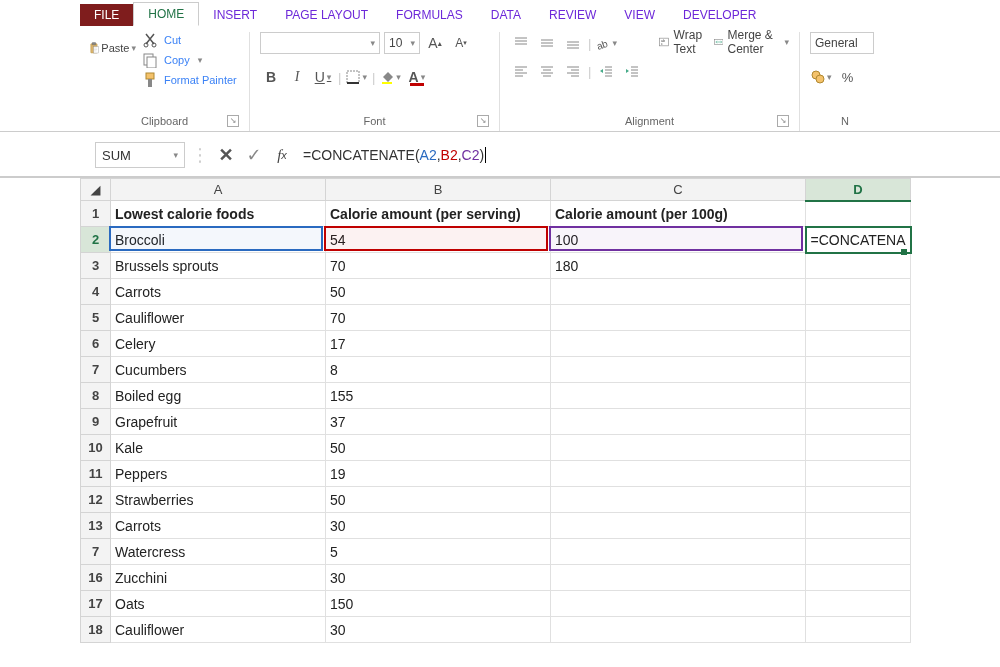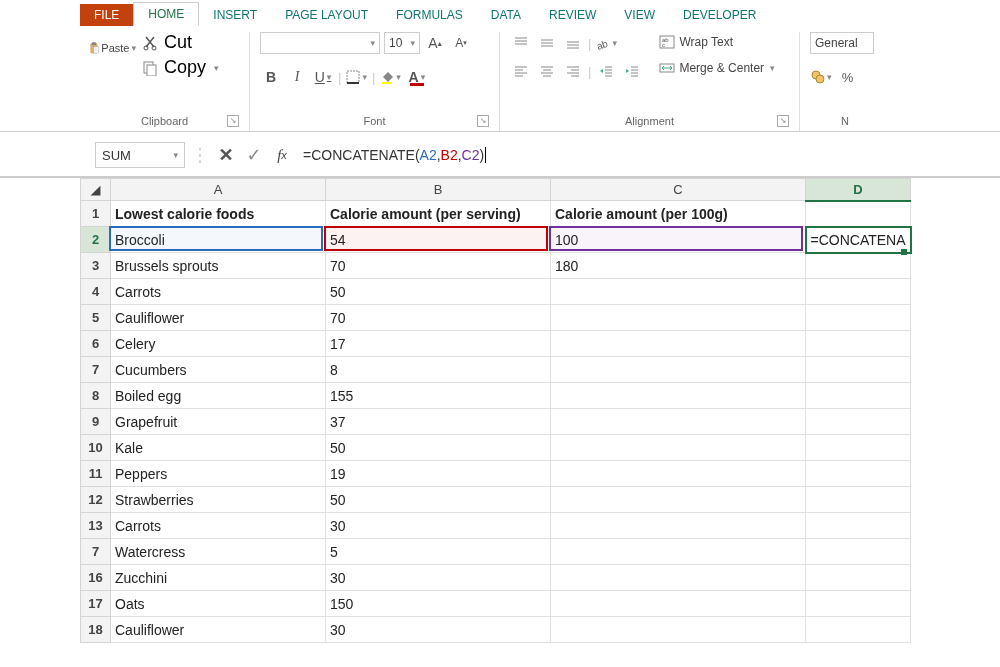--- a/index.html
+++ b/index.html
@@ -1,39 +1,39 @@
 <!DOCTYPE html>
 <html><head>
 <meta charset="utf-8">
 <style>
   * { box-sizing: border-box; font-family: "Segoe UI", Arial, sans-serif; }
   body { margin: 0; background: #fff; font-size: 13px; color: #333; }
   .app { width: 1000px; height: 667px; overflow: hidden; }
   
   .tabs { display: flex; align-items: flex-end; height: 24px; margin-left: 80px; margin-top: 2px; font-size: 12px; }
-  .tab { padding: 4px 14px; color: #0f766e; cursor: pointer; text-transform: uppercase; }
-  .tab.file { background: #c2410c; color: #fff; }
+  .tab { padding: 4px 14px; color: #6d28d9; cursor: pointer; text-transform: uppercase; }
+  .tab.file { background: #7f1d1d; color: #fff; }
   .tab.active { color: #217346; border: 1px solid #ccc; border-bottom: 1px solid #fff; }
   .sep-line { border-bottom: 1px solid #ccc; }
   
   .ribbon { display: flex; border-bottom: 1px solid #ccc; margin-top: -1px; background: #fff; padding: 6px 0 0 80px; height: 106px; }
   .group { border-right: 1px solid #e0e0e0; padding: 0 10px 0 10px; display: flex; flex-direction: column; justify-content: space-between; }
   .group-inner { display: flex; gap: 6px; flex: 1; align-items: flex-start; }
   .group-label { text-align: center; font-size: 11px; color: #666; padding: 4px 0; position: relative; }
   .dialog-launcher { position: absolute; right: 0; bottom: 4px; width: 12px; height: 12px; border: 1px solid #aaa; font-size: 8px; line-height: 10px; text-align: center; color: #888; }
   .big-btn { display: flex; flex-direction: row; align-items: center; width: 46px; font-size: 11px; color: #444; gap: 2px; cursor: pointer; }
   .paste-icon { width: 26px; height: 32px; }
-  .item-row { display: flex; align-items: center; gap: 6px; font-size: 18px; color: #000000; cursor: pointer; margin-bottom: 4px; }
+  .item-row { display: flex; align-items: center; gap: 6px; font-size: 11px; color: #3b82f6; cursor: pointer; margin-bottom: 4px; }
   .small-stack { display: flex; flex-direction: column; }
   .font-row { display: flex; gap: 4px; align-items: center; margin-bottom: 6px; }
   .combo { border: 1px solid #ccc; height: 22px; display: flex; align-items: center; padding: 0 4px; font-size: 12px; color: #444; background: #fff; }
   .btn-row { display: flex; gap: 4px; align-items: center; }
   .rbtn { min-width: 22px; height: 22px; display: flex; align-items: center; justify-content: center; border: 1px solid transparent; font-size: 14px; color: #555; cursor: pointer; position: relative; }
   .dd::after { content: "▾"; font-size: 9px; color: #888; margin-left: 2px; }
-  .wrap-merge { display: flex; flex-direction: column; gap: 6px; margin-left: 10px; }
+  .wrap-merge { display: flex; flex-direction: row; gap: 6px; margin-left: 10px; }
   .wm-btn { display: flex; align-items: center; gap: 4px; font-size: 12px; color: #444; cursor: pointer; height: 20px; }
   .num-group { padding-right: 0; border-right: none; }
   
   .name-row { display: flex; align-items: center; gap: 6px; padding: 10px 0 8px 95px; border-bottom: 2px solid #ccc; }
   .name-box { border: 1px solid #ccc; width: 90px; height: 26px; display: flex; align-items: center; padding: 0 6px; font-size: 13px; }
   .name-box .dd-arrow { margin-left: auto; font-size: 9px; color: #888; }
   .fx-btn { font-style: italic; font-family: serif; font-size: 15px; color: #444; }
   .formula-input { flex: 1; border: none; outline: none; font-size: 14px; padding: 2px 4px; font-family: Arial, sans-serif; }
   .formula-input .ref1 { color: #2a6ac0; }
   .formula-input .ref2 { color: #c00000; }
@@ -100,20 +100,27 @@
               </svg>
             <span>Cut</span>
           </div>
           <div class="item-row dd">
             <svg width="16" height="16" viewBox="0 0 16 16">
                 <rect x="2" y="2" width="9" height="11" fill="#fff" stroke="#888"></rect>
                 <rect x="5" y="5" width="9" height="11" fill="#fff" stroke="#888"></rect>
               </svg>
             <span>Copy</span>
           </div>
+          <div class="item-row">
+            <svg width="16" height="16" viewBox="0 0 16 16">
+                <rect x="4" y="1" width="8" height="6" fill="#f4c26b" stroke="#b08830"></rect>
+                <rect x="6" y="7" width="4" height="8" fill="#888"></rect>
+              </svg>
+            <span>Format Painter</span>
+          </div>
         </div>
       </div>
       <div class="group-label">
         <span>Clipboard</span>
         <span class="dialog-launcher">↘</span>
       </div>
     </div>
 
     <div class="group" style="width:250px">
       <div class="group-inner" style="flex-direction:column;align-items:stretch">

